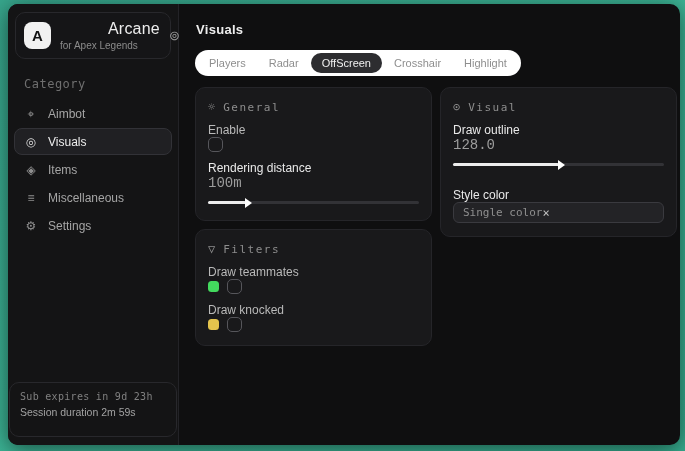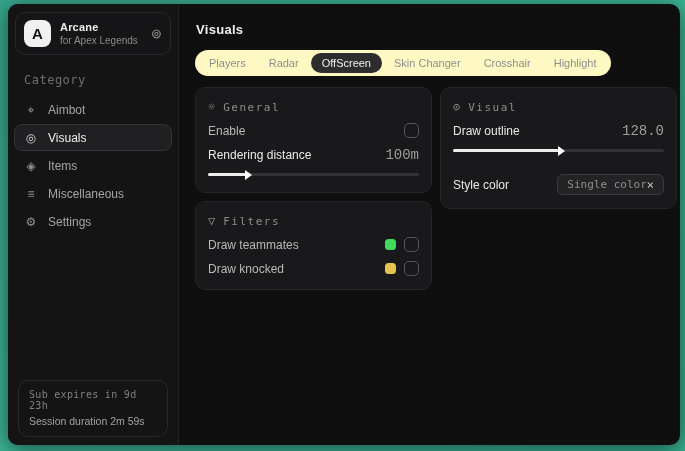--- a/index.html
+++ b/index.html
@@ -18,61 +18,61 @@
   }
 
   
   .sidebar { width:171px; background:#141415; border-right:1px solid #232327; display:flex; flex-direction:column; flex-shrink:0; }
   .sidebar-header {
     margin:8px 7px 0; padding:7px 8px; border:1px solid #28282c; border-radius:10px;
     display:flex; align-items:center; gap:9px; background:#151517;
   }
   .logo { width:27px; height:27px; background:#f1f1f1; color:#141414; border-radius:8px;
     display:flex; align-items:center; justify-content:center; font-weight:700; font-size:15px; flex-shrink:0; }
-  .app-name { font-size:11px; font-weight:700; color:#ececec; letter-spacing:.2px; }
+  .app-name { font-size:16px; font-weight:400; color:#ececec; letter-spacing:.2px;margin-left:48px; }
   .app-sub { font-size:10px; color:#8b8b8b; margin-top:2px; }
   .header-icon { margin-left:auto; color:#9c9c9c; font-size:13px; line-height:1; cursor:pointer; }
 
   .category { margin:18px 16px 9px; font-size:12px; color:#6f6f6f; letter-spacing:.5px; }
 
   .nav { display:flex; flex-direction:column; gap:1px; padding:0 6px; }
   .nav-item {
     display:flex; align-items:center; gap:10px; height:27px; padding:0 9px;
     border-radius:8px; border:1px solid transparent; color:#a5a5a5; font-size:12px; cursor:pointer;
   }
   .nav-item.active { background:#202023; border-color:#323237; color:#ededed; }
   .nav-icon { width:14px; text-align:center; font-size:12px; color:#8f8f8f; }
   .nav-item.active .nav-icon { color:#dedede; }
 
   .sidebar-footer {
-    margin:auto 10px 8px; padding:8px 10px 9px;
+    margin:auto 1px 8px; padding:8px 10px 18px;
     border:1px solid #28282c; border-radius:10px;
   }
   .footer-line1 { font-size:10px; color:#808080; letter-spacing:.3px; }
   .footer-line2 { font-size:10.5px; color:#a2a2a2; margin-top:4px; }
 
   
   .main { flex:1; padding:14px 16px; display:flex; flex-direction:column; }
   .page-title { font-size:13px; font-weight:700; color:#ededed; letter-spacing:.3px; margin:4px 0 0 1px; }
 
   .tabbar {
     margin-top:13px; display:inline-flex; align-self:flex-start;
-    background:#fef9c3; border-radius:15px; padding:3px; gap:1px;
+    background:#ffffff; border-radius:15px; padding:3px; gap:1px;
   }
   .tab { padding:4px 11px; font-size:11px; color:#8e8e8e; border-radius:12px; cursor:pointer; white-space:nowrap; }
   .tab.active { background:#2d2d30; color:#f0f0f0; }
 
   .content { margin-top:11px; display:flex; gap:8px; align-items:flex-start; }
   .col { width:237px; display:flex; flex-direction:column; gap:8px; flex-shrink:0; }
 
   .panel { background:#19191b; border:1px solid #252529; border-radius:10px; padding:10px 12px 13px; width:100%; }
   .panel-head { display:flex; align-items:center; gap:8px; font-size:11px; color:#8d8d8d; letter-spacing:1.5px; margin:2px 0 4px; }
   .panel-head-icon { font-size:12px; letter-spacing:0; color:#8d8d8d; }
 
-  .row { display:flex; align-items:center; justify-content:space-between; margin-top:9px; min-height:15px; }
+  .row { display:flex; justify-content:space-between; margin-top:9px; min-height:15px;flex-direction:column; }
   .lbl { font-size:12px; color:#b9b9b9; }
   .lbl.bold { font-weight:400; color:#e9e9e9; }
   .controls { display:flex; align-items:center; gap:8px; }
 
   .checkbox { width:15px; height:15px; border:1.5px solid #56565b; border-radius:5px; cursor:pointer; flex-shrink:0; }
   .swatch { width:11px; height:11px; border-radius:3.5px; cursor:pointer; flex-shrink:0; }
 
   .value { font-size:14px; color:#9d9d9d;font-family:Liberation Mono, monospace; }
 
   .slider { position:relative; height:3px; background:#323236; border-radius:2px; margin:10px 0 3px; cursor:pointer; }
@@ -134,21 +134,20 @@
     </div>
   </div>
 
   <div class="main">
     <div class="page-title">Visuals</div>
 
     <div class="tabbar">
       <div class="tab">Players</div>
       <div class="tab">Radar</div>
       <div class="tab active">OffScreen</div>
-      <div class="tab">Skin Changer</div>
       <div class="tab">Crosshair</div>
       <div class="tab">Highlight</div>
     </div>
 
     <div class="content">
 
       <div class="col">
 
         <div class="panel">
           <div class="panel-head mono">

